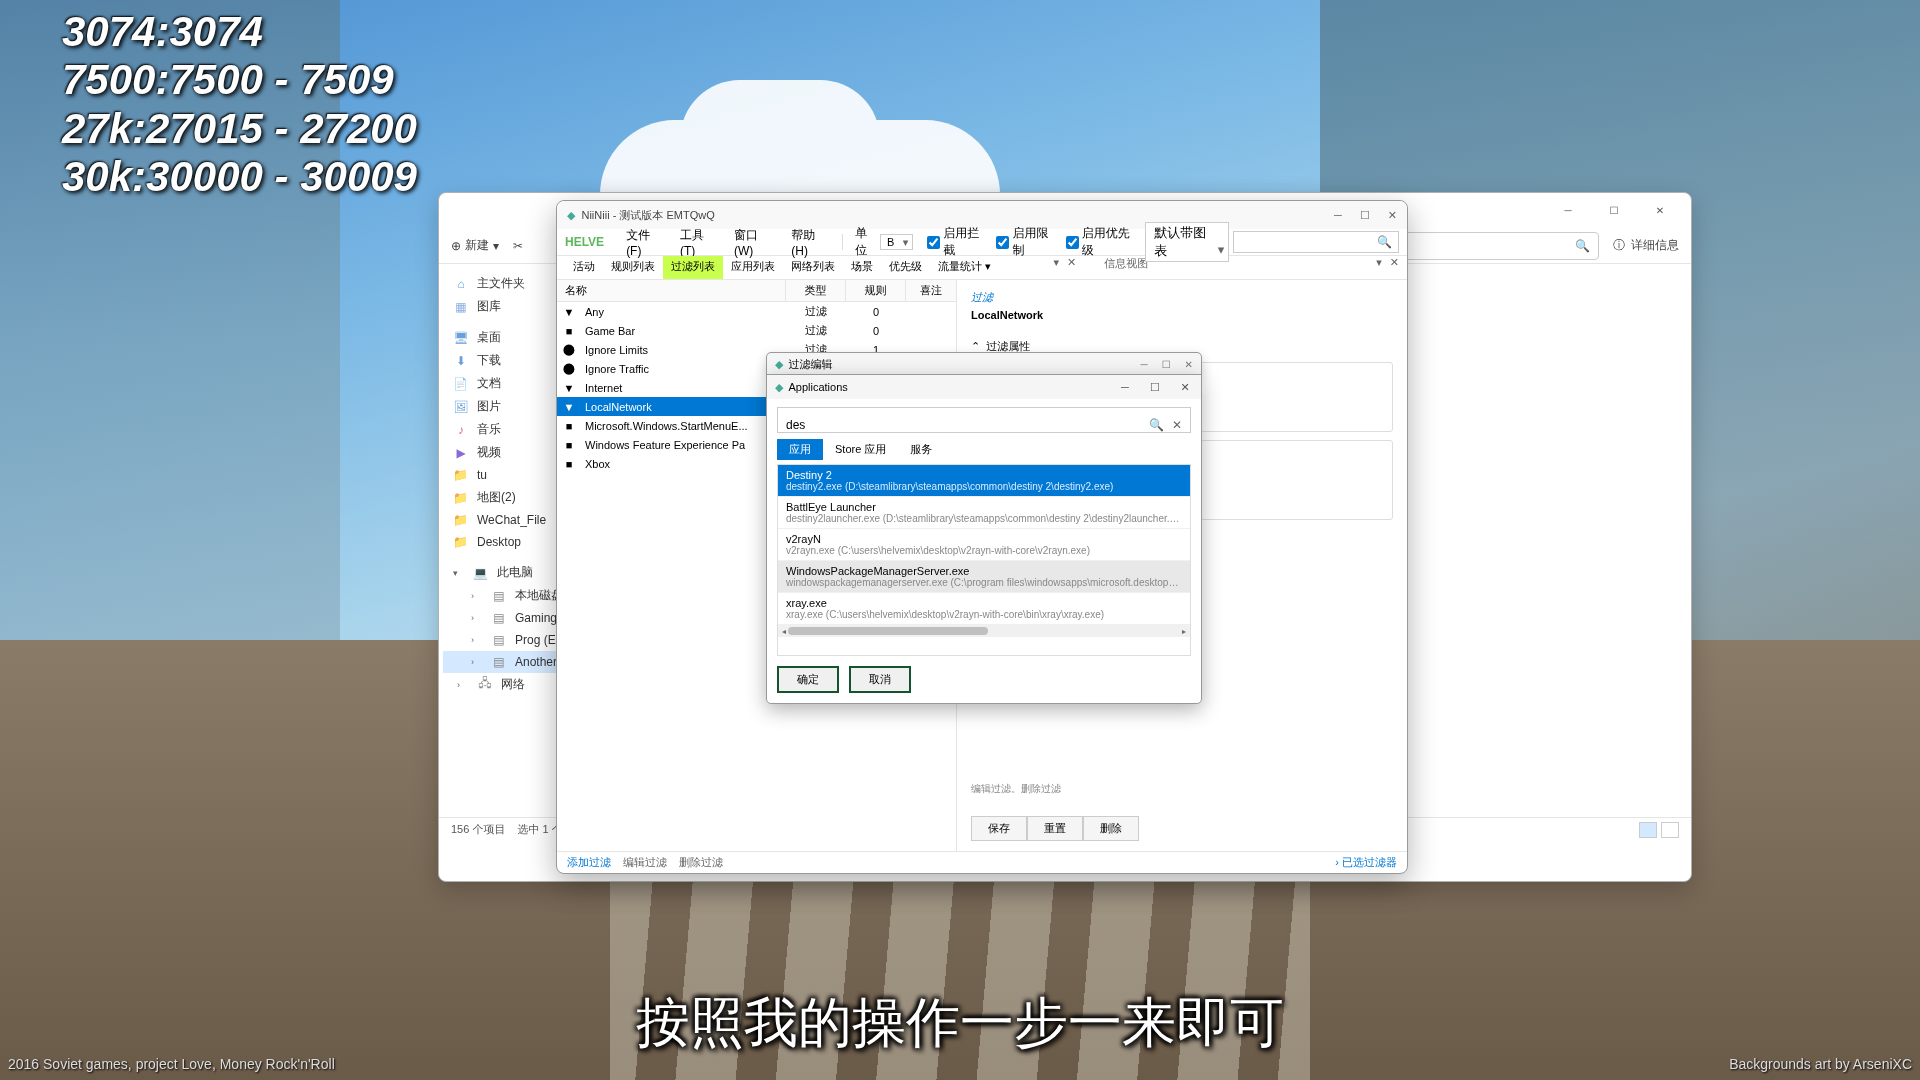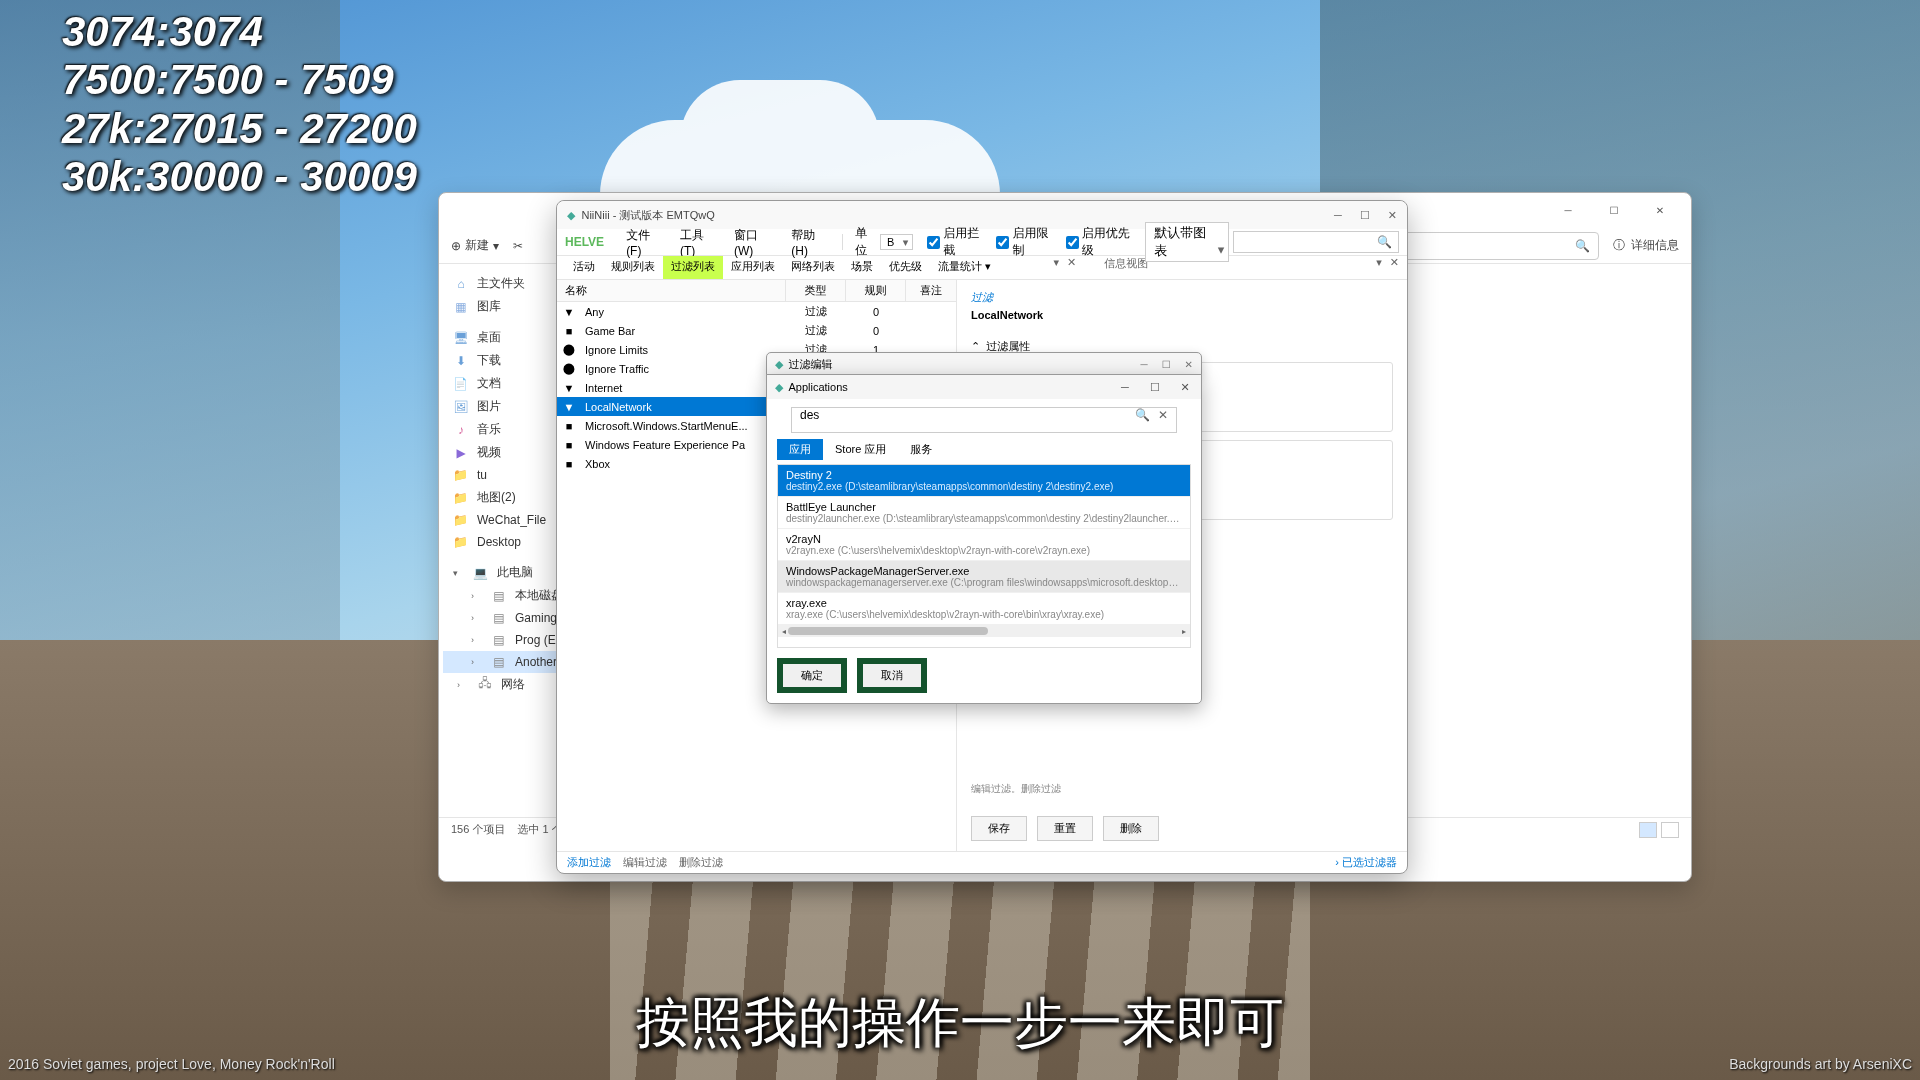--- a/index.html
+++ b/index.html
@@ -88,57 +88,57 @@
 .fa-detail { flex: 1; padding: 10px 14px; font-size: 11px; display: flex; flex-direction: column; }
 .fa-det-title-row { display: flex; align-items: center; }
 .fa-det-title { color: #0078d4; font-style: italic; }
 .fa-det-name { font-weight: bold; margin-top: 4px; }
 .fa-det-attr { margin-top: 18px; display: flex; align-items: center; gap: 6px; }
 .fa-det-box { margin-top: 8px; border: 1px solid #ddd; height: 70px; border-radius: 3px; }
 .fa-det-box2 { margin-top: 8px; border: 1px solid #ddd; height: 80px; border-radius: 3px; }
 .fa-det-row { display: flex; align-items: center; gap: 12px; margin-top: 6px; }
 .fa-det-dropdown { border: 1px solid #ccc; padding: 2px 20px 2px 8px; position: relative; background: #fff; min-width: 90px; }
 .fa-det-dropdown::after { content: '▾'; position: absolute; right: 4px; color: #666; }
-.fa-det-btns { margin-top: 20px; display: flex; gap: 10px; }
+.fa-det-btns { margin-top: 20px; display: flex; }
 .fa-det-btn { padding: 4px 16px; border: 1px solid #ccc; background: #f5f5f5; cursor: pointer; }
 .fa-det-footer { color: #888; font-size: 10px; margin-top: auto; }
 
 .fa-footer { height: 22px; border-top: 1px solid #e5e5e5; display: flex; align-items: center; padding: 0 10px; font-size: 11px; }
 .fa-foot-link { color: #0078d4; margin-right: 12px; cursor: pointer; }
 .fa-foot-right { margin-left: auto; color: #0078d4; cursor: pointer; }
 
 
 .fe-dialog { position: absolute; left: 766px; top: 352px; width: 436px; height: 24px; background: #f5f5f5; border: 1px solid #999; border-radius: 5px 5px 0 0; display: flex; align-items: center; padding: 0 8px; font-size: 11px; box-shadow: 0 4px 12px rgba(0,0,0,0.2); }
 .fe-dialog .title-icon { color: #4a9; margin-right: 5px; }
 .fe-ctrls { margin-left: auto; display: flex; gap: 14px; color: #777; font-size: 10px; }
 
 
 .apps-dialog { position: absolute; left: 766px; top: 374px; width: 436px; height: 330px; background: #fff; border: 1px solid #999; border-radius: 0 0 5px 5px; box-shadow: 0 6px 20px rgba(0,0,0,0.3); display: flex; flex-direction: column; }
 .apps-titlebar { height: 24px; display: flex; align-items: center; padding: 0 8px; font-size: 11px; background: #f5f5f5; }
 .apps-titlebar .title-icon { color: #4a9; margin-right: 5px; }
 .apps-ctrls { margin-left: auto; display: flex; gap: 14px; color: #555; font-size: 11px; }
 .apps-ctrls span { cursor: pointer; width: 16px; text-align: center; }
-.apps-search { margin: 8px 24px 0; height: 26px; border: 1px solid #ccc; display: flex; align-items: flex-start; padding: 0 8px; font-size: 12px; }
+.apps-search { margin: 8px 10px 0; height: 26px; border: 1px solid #ccc; display: flex; align-items: flex-end; padding: 0 8px; font-size: 12px; }
 .apps-search input { border: none; outline: none; flex: 1; font-size: 12px; }
 .apps-search .icons { display: flex; gap: 8px; color: #666; }
 .apps-tabs { display: flex; margin: 6px 10px 0; font-size: 11px; }
 .apps-tab { padding: 3px 12px; cursor: pointer; }
 .apps-tab.active { background: #0078d4; color: #fff; }
 .apps-list { flex: 1; margin: 4px 10px 0; border: 1px solid #ddd; overflow: hidden; font-size: 11px; }
 .apps-row { padding: 4px 8px; cursor: pointer; border-bottom: 1px solid #f0f0f0; }
 .apps-row.selected { background: #0078d4; color: #fff; }
 .apps-row.hover { background: #e8e8e8; }
 .apps-row-name { font-size: 11px; }
 .apps-row-path { font-size: 10px; color: #888; white-space: nowrap; overflow: hidden; text-overflow: ellipsis; }
 .apps-row.selected .apps-row-path { color: #d8ecff; }
 .apps-scroll { height: 12px; background: #f0f0f0; margin: 0; position: relative; }
 .apps-scroll-thumb { position: absolute; left: 10px; top: 2px; height: 8px; width: 200px; background: #c0c0c0; border-radius: 4px; }
 .apps-scroll-arrow { position: absolute; top: 0; width: 12px; height: 12px; display: flex; align-items: center; justify-content: center; font-size: 8px; color: #666; }
 .apps-btns { display: flex; gap: 10px; padding: 10px; }
-.apps-btn { padding: 4px 18px; border: 6px solid #14532d; background: #f0f0f0; cursor: pointer; font-size: 11px; }
+.apps-btn { padding: 4px 18px; border: 2px solid #14532d; background: #f0f0f0; cursor: pointer; font-size: 11px; }
 
 
 .ic-folder { color: #f0c674; }
 .ic-home { color: #6aa0d8; }
 .ic-img { color: #8aaee0; }
 .ic-dl { color: #6aa0d8; }
 .ic-doc { color: #6aa0d8; }
 .ic-pic { color: #6aa0d8; }
 .ic-music { color: #d86aa0; }
 .ic-video { color: #8a6ad8; }

